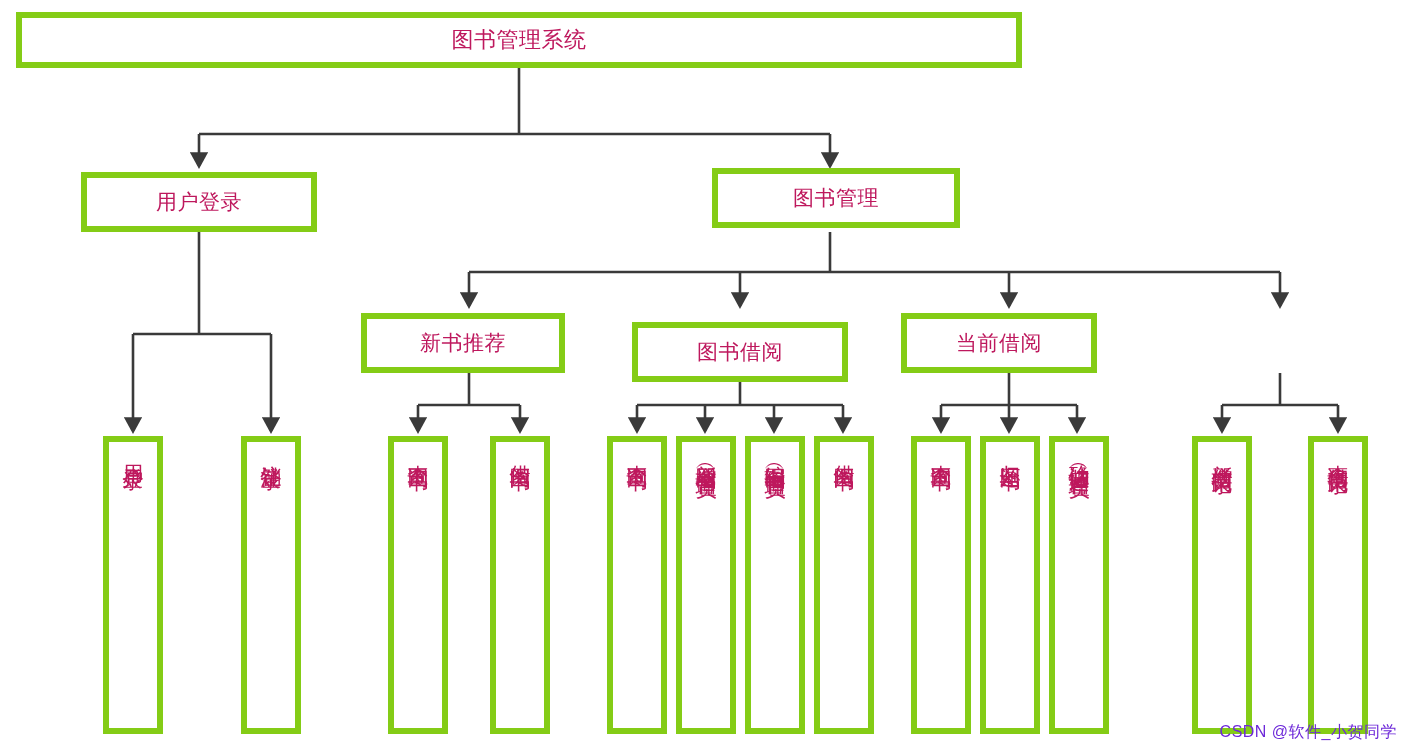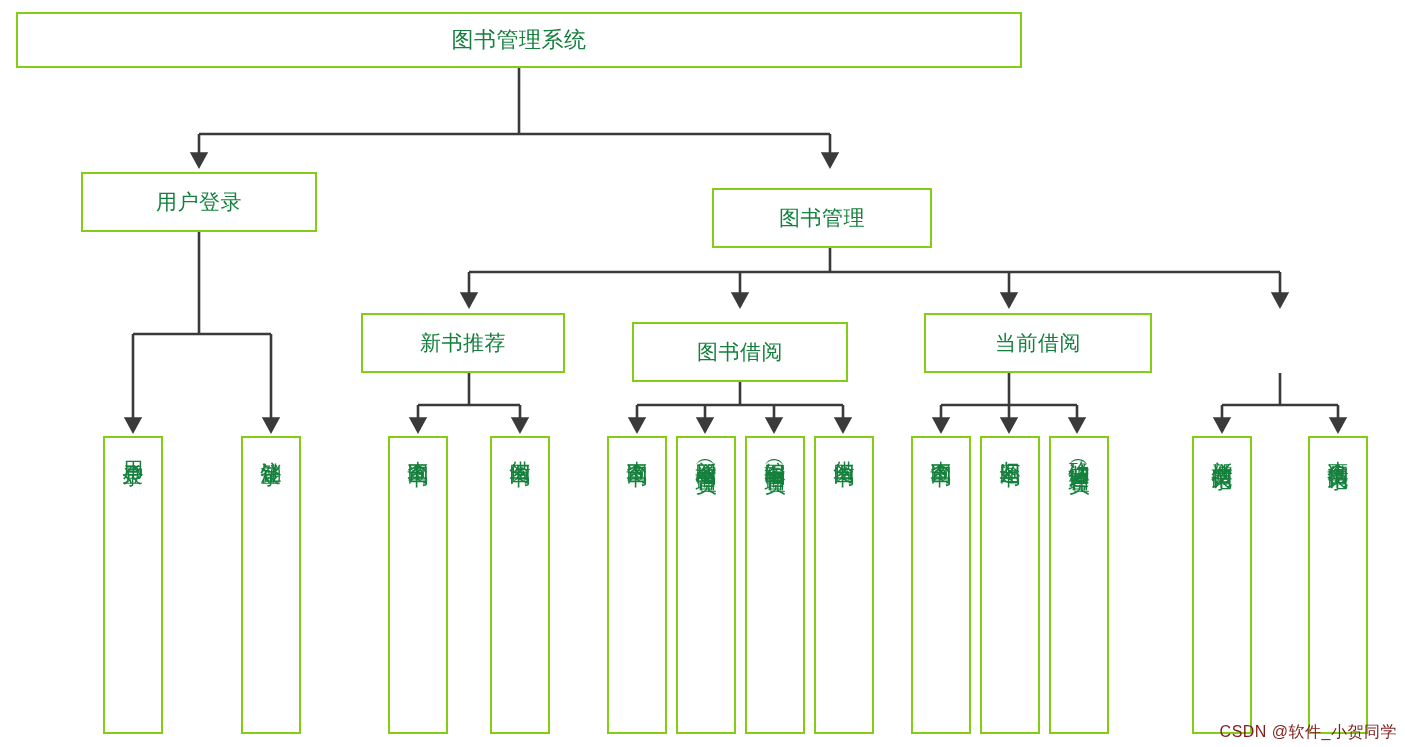--- a/index.html
+++ b/index.html
@@ -20,26 +20,26 @@
   #edges {
     position: absolute;
     left: 0;
     top: 0;
     width: 1405px;
     height: 747px;
   }
   .node {
     position: absolute;
     box-sizing: border-box;
-    border: 2px solid #84cc16;
+    border: 6px solid #84cc16;
     background: #ffffff;
     display: flex;
     align-items: center;
     justify-content: center;
-    color: #15803d;
+    color: #be185d;
   }
   .node .label {
     display: block;
     text-align: center;
     line-height: 1.18;
   }
   .node.horizontal .label {
     font-size: 21px;
     letter-spacing: 0.5px;
     white-space: nowrap;
@@ -56,21 +56,21 @@
     line-height: 1.05;
     letter-spacing: 2px;
     white-space: nowrap;
   }
   .node.root .label { font-size: 22px; }
   .watermark {
     position: absolute;
     right: 8px;
     bottom: 4px;
     font-size: 16px;
-    color: #7f1d1d;
+    color: #6d28d9;
     letter-spacing: 0.5px;
     white-space: nowrap;
     pointer-events: none;
   }
 </style>
 </head>
 <body>
 
 <div id="canvas">
 
@@ -124,31 +124,31 @@
     </g>
   </svg>
 
   <div class="node horizontal root" style="left:16px; top:12px; width:1006px; height:56px;">
     <span class="label">图书管理系统</span>
   </div>
 
   <div class="node horizontal" style="left:81px; top:172px; width:236px; height:60px;">
     <span class="label">用户登录</span>
   </div>
-  <div class="node horizontal" style="left:712px; top:188px; width:220px; height:60px;">
+  <div class="node horizontal" style="left:712px; top:168px; width:248px; height:60px;">
     <span class="label">图书管理</span>
   </div>
 
   <div class="node horizontal" style="left:361px; top:313px; width:204px; height:60px;">
     <span class="label">新书推荐</span>
   </div>
   <div class="node horizontal" style="left:632px; top:322px; width:216px; height:60px;">
     <span class="label">图书借阅</span>
   </div>
-  <div class="node horizontal" style="left:924px; top:313px; width:228px; height:60px;">
+  <div class="node horizontal" style="left:901px; top:313px; width:196px; height:60px;">
     <span class="label">当前借阅</span>
   </div>
 
   <div class="node vertical" style="left:103px; top:436px; width:60px; height:298px;">
     <span class="label">用户登录</span>
   </div>
   <div class="node vertical" style="left:241px; top:436px; width:60px; height:298px;">
     <span class="label">注销登录</span>
   </div>
 

